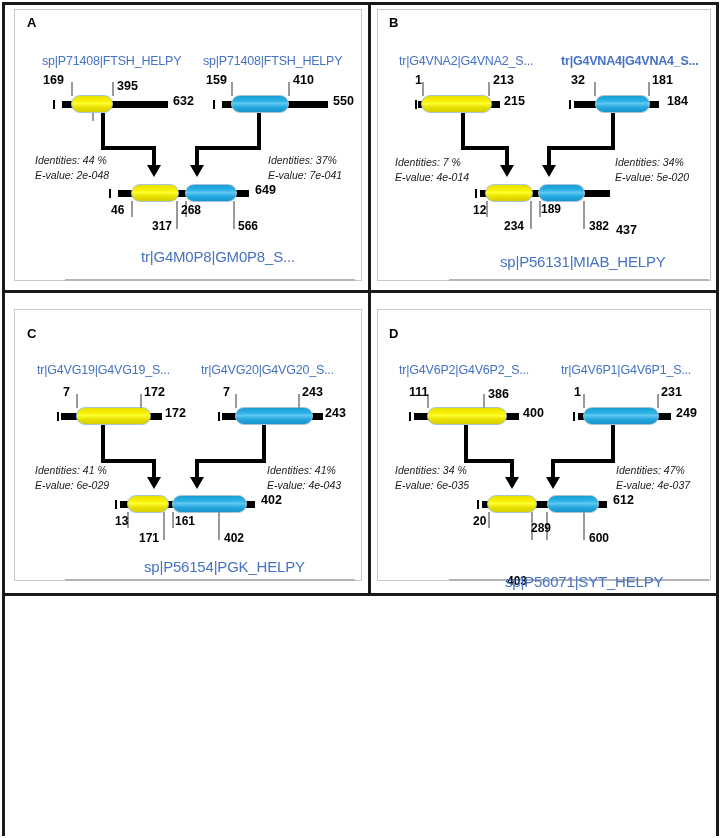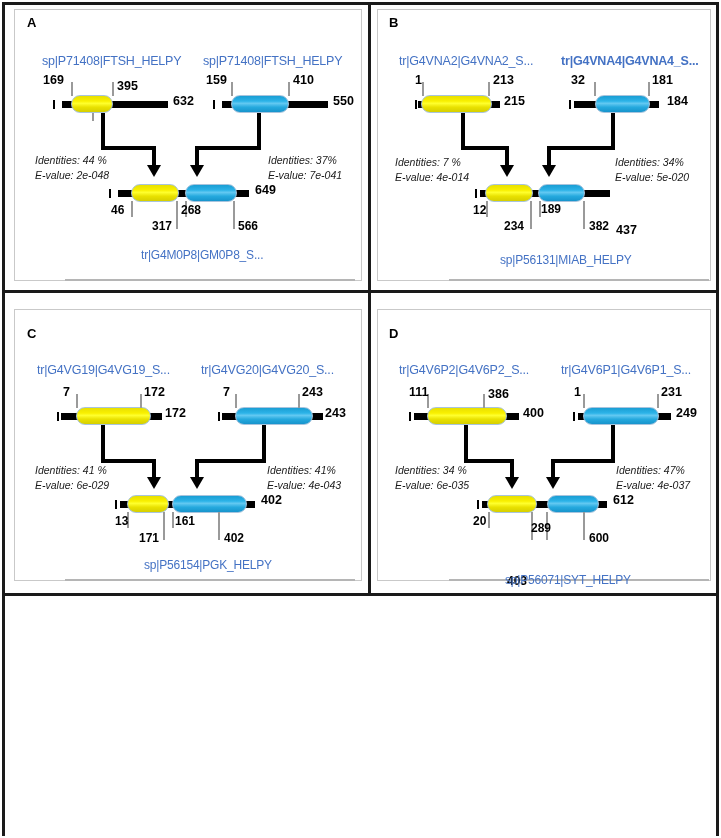--- a/index.html
+++ b/index.html
@@ -14,21 +14,21 @@
   .panel{position:absolute;box-sizing:border-box;background:#fff;}
   .panel-inner-frame{position:absolute;box-sizing:border-box;border:1px solid #c9c9c9;}
   .panel-baseline{position:absolute;height:2px;background:#b5b5b5;}
 
   .panel-letter{position:absolute;font-weight:bold;font-size:13px;color:#000;
                 font-family:"Liberation Sans",sans-serif;}
 
   
   .acc{position:absolute;font-size:12.5px;color:#4472c4;white-space:nowrap;
        font-family:"Liberation Sans",sans-serif;letter-spacing:-0.2px;}
-  .acc.bottom{font-size:12px;padding-left:21px;}
+  .acc.bottom{font-size:15px;padding-left:21px;}
 
   
   .bar{position:absolute;height:26px;}
   .bar .startcap{position:absolute;left:0;top:9px;width:2px;height:9px;background:#000;}
   .bar .backbone{position:absolute;top:10px;height:7px;background:#000;}
   .domain{position:absolute;top:4px;height:18px;border-radius:9px/9px;
           box-sizing:border-box;border:1px solid #a8c4dd;}
   .domain.yellow{background:linear-gradient(to bottom,#e8e000 0%,#f9f000 32%,#ffff2e 46%,#e9e100 70%,#d6cf00 100%);}
   .domain.blue{background:linear-gradient(to bottom,#1a9ed4 0%,#2cb3e8 32%,#63c9f2 46%,#25a9de 70%,#1794cc 100%);}
 

